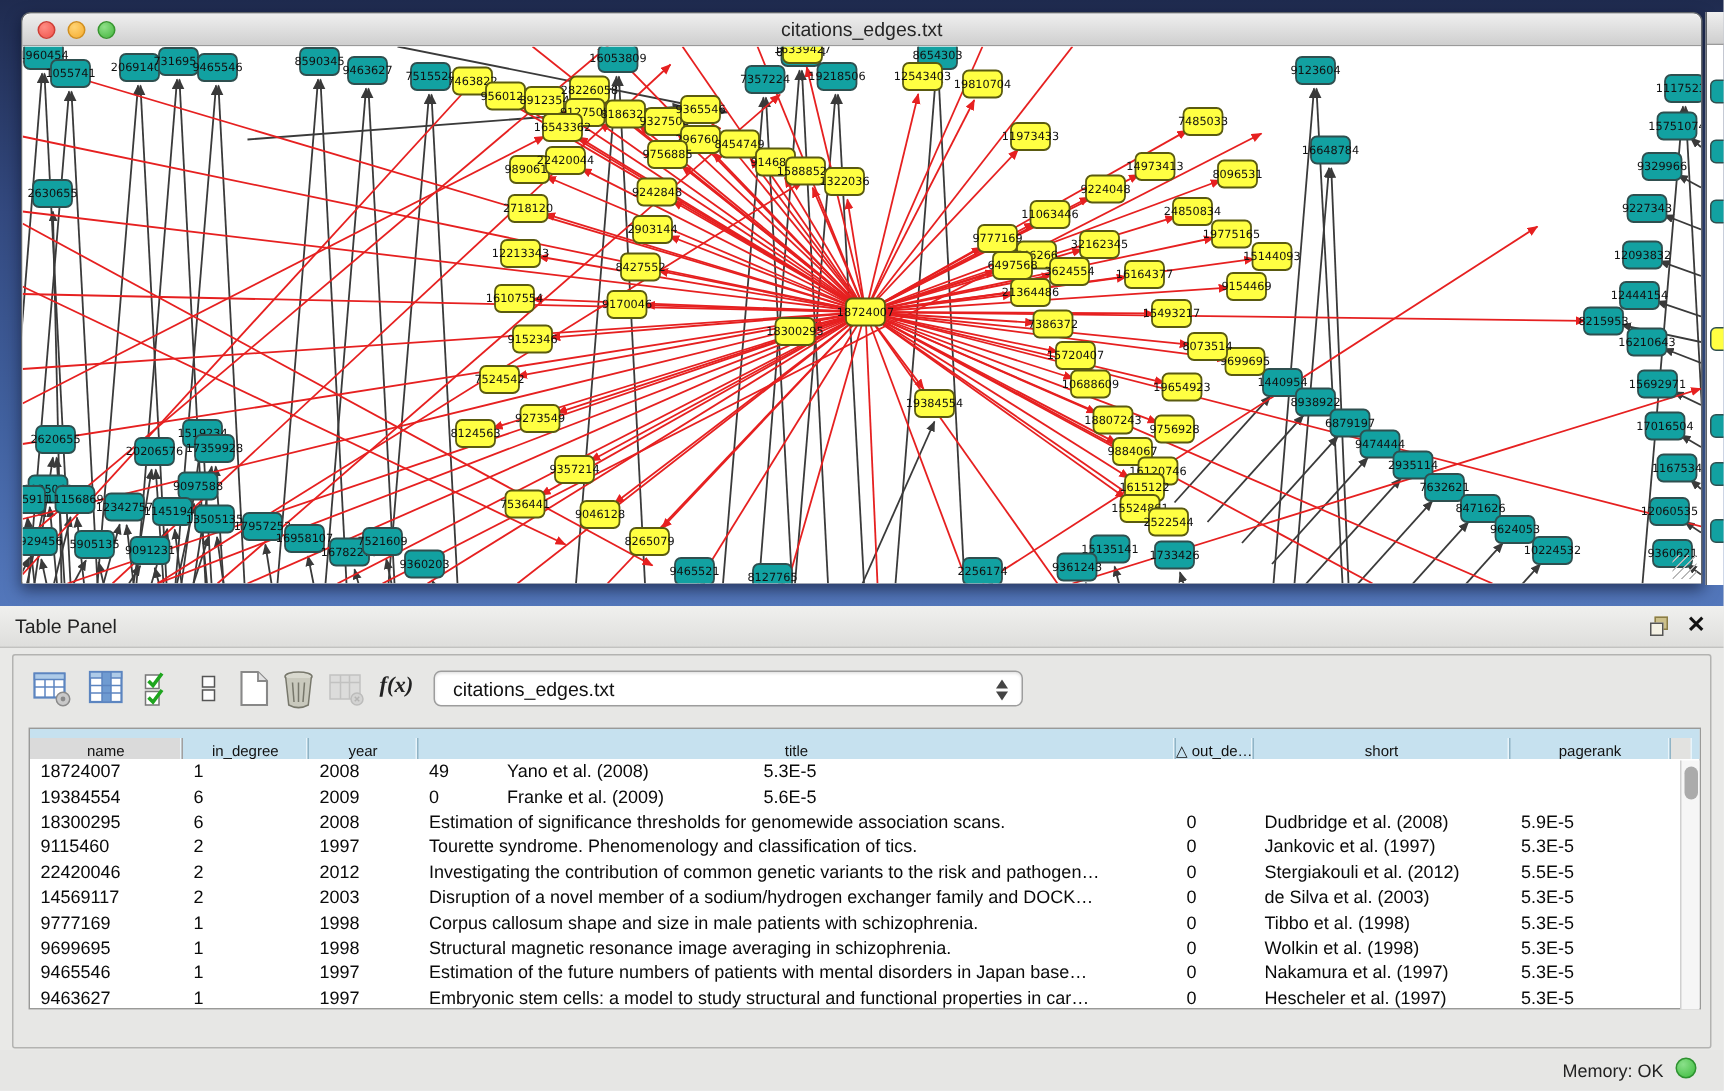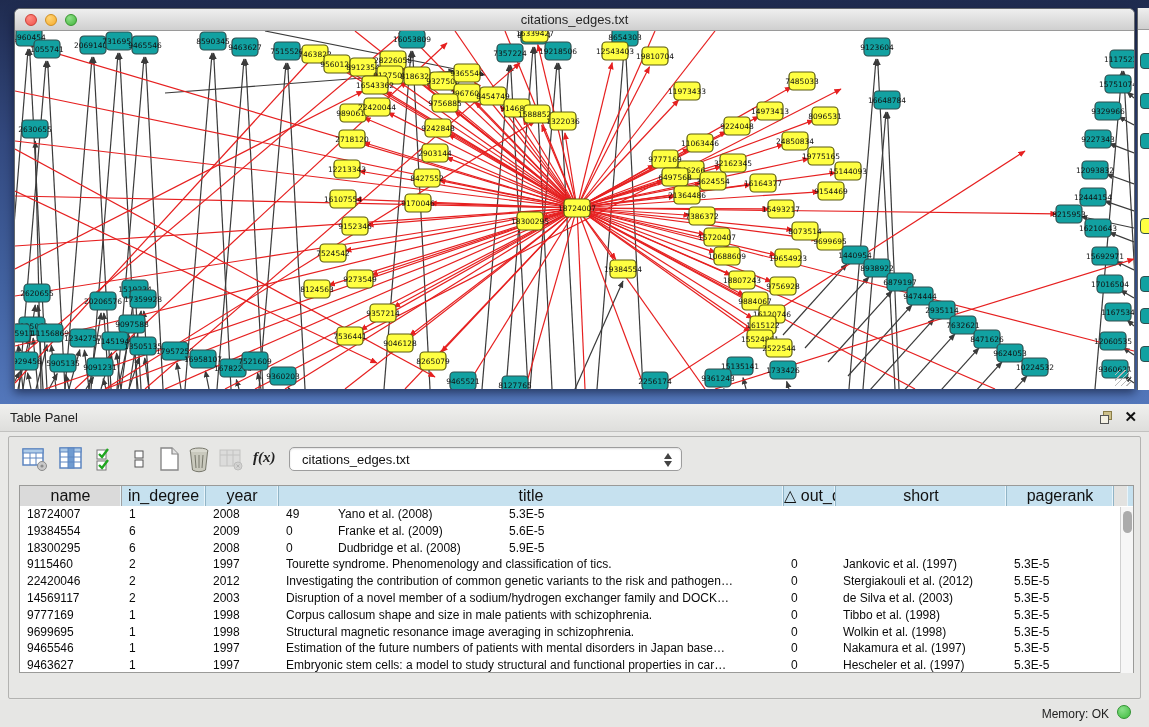--- a/index.html
+++ b/index.html
@@ -56,23 +56,23 @@
   #combo-arrows { right:8px; top:4px; width:9px; height:16px; }
   #combo-arrows .up, #combo-arrows .dn { position:absolute; left:0; width:0; height:0;
     border-left:4.5px solid transparent; border-right:4.5px solid transparent; }
   #combo-arrows .up { top:1px; border-bottom:6px solid #444; }
   #combo-arrows .dn { bottom:1px; border-top:6px solid #444; }
 
   
   #table { left:10px; top:48px; width:1115px; height:188px; background:#fff;
     border:1px solid #9a9a98; }
   #thead { display:flex; height:20px; background:#c6e1ef; }
-  .th { font-size:16px; color:#111; text-align:center; line-height:19px;
+  .th { font-size:10px; color:#111; text-align:center; line-height:19px;
     border-right:1px solid #90b4c6; box-shadow:inset -1px 0 0 #e8f4fa;
-    overflow:hidden; white-space:nowrap; }
+    overflow:hidden; white-space:nowrap;margin-top:6px; }
   .th.first { background:#dadada; border-right:1px solid #a0a0a0; }
   .th.corner { background:#e2e2e0; border-right:none; }
   #tbody { height:168px; overflow:hidden; }
   .tr { display:flex; height:16.8px; }
   .td { font-size:12px; color:#0a0a0a; line-height:16.5px; padding-left:7px;
     overflow:hidden; white-space:nowrap; }
   .c0{width:102px;} .c1{width:84px;} .c2{width:73px;} .c3{width:505px;}
   .c4{width:52px;} .c5{width:171px;} .c6{width:107px;} .c7{width:14px;}
   #vscroll { left:1100px; top:21px; width:13px; height:166px; background:#f6f6f6;
     border-left:1px solid #d0d0d0; position:absolute; }
@@ -976,20 +976,21 @@
             <div class="td c1">6</div>
             <div class="td c2">2009</div>
             <div class="td c4">0</div>
             <div class="td c5">Franke et al. (2009)</div>
             <div class="td c6">5.6E-5</div>
           </div>
           <div class="tr">
             <div class="td c0">18300295</div>
             <div class="td c1">6</div>
             <div class="td c2">2008</div>
+            <div class="td c3">Estimation of significance thresholds for genomewide association scans.</div>
             <div class="td c4">0</div>
             <div class="td c5">Dudbridge et al. (2008)</div>
             <div class="td c6">5.9E-5</div>
           </div>
           <div class="tr">
             <div class="td c0">9115460</div>
             <div class="td c1">2</div>
             <div class="td c2">1997</div>
             <div class="td c3">Tourette syndrome. Phenomenology and classification of tics.</div>
             <div class="td c4">0</div>

